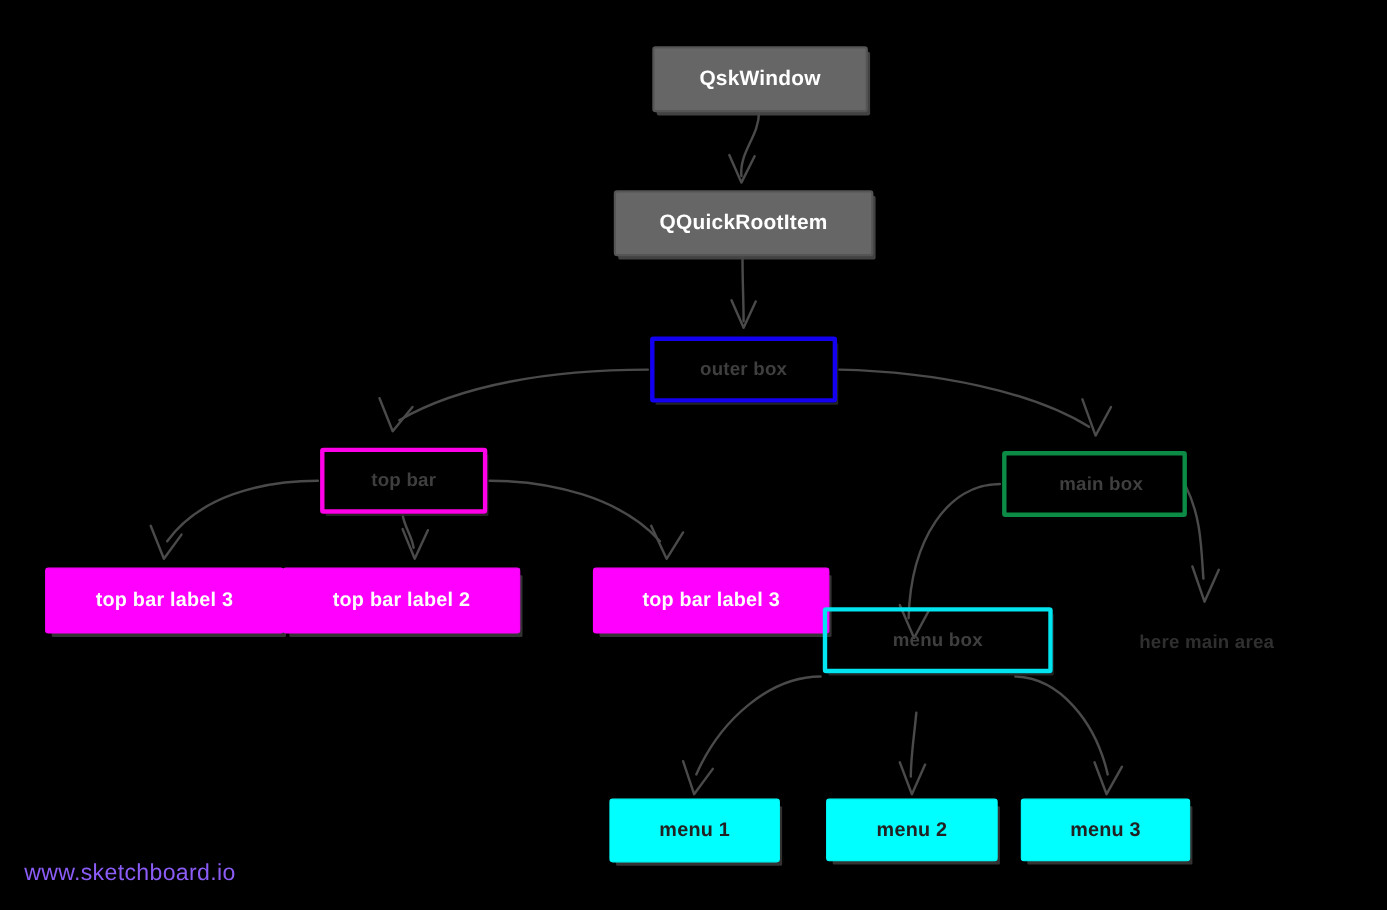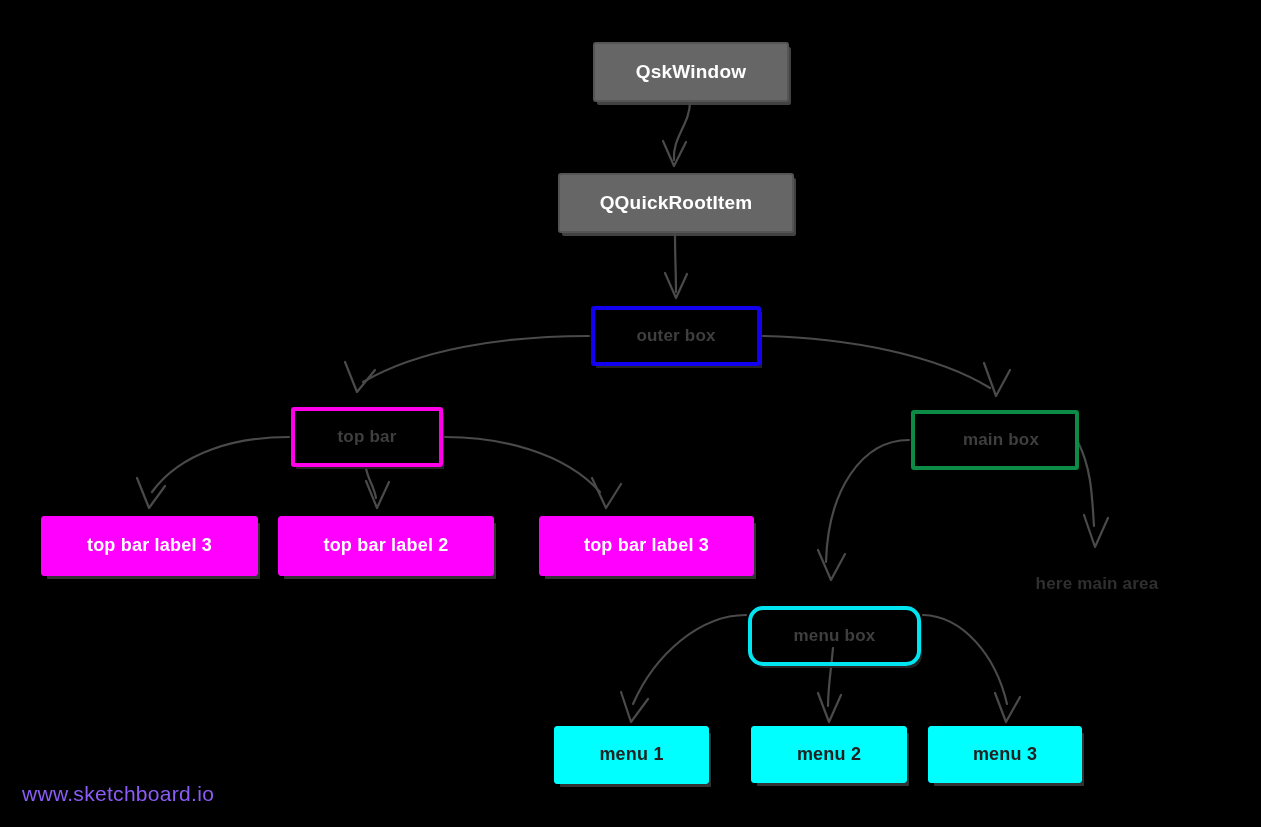--- a/index.html
+++ b/index.html
@@ -191,29 +191,29 @@
   </div>
 
   <div class="node outline green" style="left:911px; top:410px; width:168px; height:60px;">
     <span>main box</span>
   </div>
 
   <div class="node magenta-fill" style="left:41px; top:516px; width:217px; height:60px;">
     <span>top bar label 3</span>
   </div>
 
-  <div class="node magenta-fill" style="left:278px; top:516px; width:216px; height:60px;">
+  <div class="node magenta-fill" style="left:257px; top:516px; width:216px; height:60px;">
     <span>top bar label 2</span>
   </div>
 
   <div class="node magenta-fill" style="left:498px; top:516px; width:215px; height:60px;margin-left:41px;">
     <span>top bar label 3</span>
   </div>
 
-  <div class="node outline cyan" style="left:748px; top:606px; width:173px; height:60px;border-radius:15px;">
+  <div class="node outline cyan" style="left:748px; top:552px; width:209px; height:60px;">
     <span>menu box</span>
   </div>
 
   <div class="node text-only" style="left:1022px; top:570px; width:150px; height:28px;">
     <span>here main area</span>
   </div>
 
   <div class="node cyan-fill" style="left:554px; top:726px; width:155px; height:58px;">
     <span>menu 1</span>
   </div>

